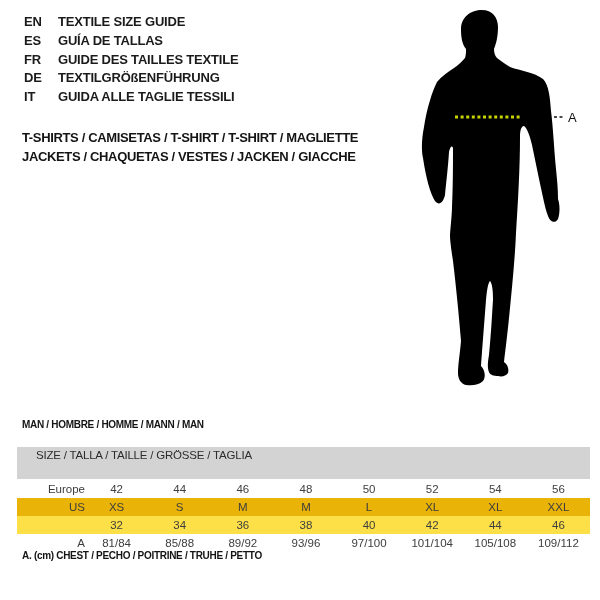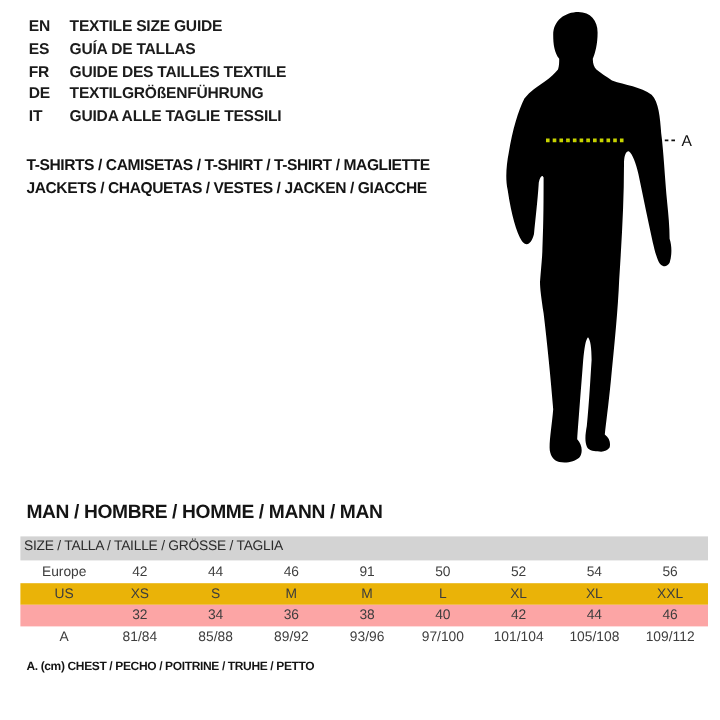--- a/index.html
+++ b/index.html
@@ -13,29 +13,29 @@
   .lang-row { display:flex; line-height:18.8px; font-size:13px; font-weight:700; letter-spacing:-0.2px; color:#1b1b1b; }
   .lang-code { width:34px; }
 
   
   .product-types { position:absolute; left:22px; top:109px; font-size:13px; font-weight:700; line-height:19px; letter-spacing:-0.35px; color:#141414;margin-top:19px; }
 
   
   .figure-wrap { position:absolute; left:408px; top:6px; width:170px; height:390px; }
 
   
-  .section-heading { position:absolute; left:22px; top:419px; font-size:16px; font-weight:700; letter-spacing:-0.3px; color:#141414; }
+  .section-heading { position:absolute; left:22px; top:419px; font-size:10px; font-weight:700; letter-spacing:-0.3px; color:#141414; }
 
   
   .size-table { position:absolute; left:17px; top:447px; width:573px; font-size:11.5px; color:#3d3d3d; }
-  .size-header { background:#d3d3d3; height:20px; line-height:16px; padding-left:3px; color:#2c2c2c; margin-bottom:1px; letter-spacing:-0.2px; }
+  .size-header { background:#d3d3d3; height:32px; line-height:16px; padding-left:19px; color:#2c2c2c; margin-bottom:1px; letter-spacing:-0.2px; }
   .size-row { display:flex; height:18px; line-height:18px; }
   .size-row.shaded { background:#ededed; }
   .cell { box-sizing:border-box; }
-  .cell-label { width:68px; padding-left:5px; text-align:center; }
+  .cell-label { width:68px; padding-left:5px; text-align:right; }
   .cell-val { flex:1; text-align:center; }
 
   
   .footnote { position:absolute; left:22px; top:550px; font-size:10px; font-weight:700; letter-spacing:-0.3px; color:#141414; }
 </style>
 </head>
 <body>
 
 <div class="canvas">
 
@@ -124,38 +124,38 @@
   <div class="section-heading">MAN / HOMBRE / HOMME / MANN / MAN</div>
 
   <div class="size-table">
     <div class="size-header" style="background: rgb(211, 211, 211);">SIZE / TALLA / TAILLE / GRÖSSE / TAGLIA</div>
     <div>
         <div class="size-row">
           <div class="cell cell-label">Europe</div>
           <div class="cell cell-val">42</div>
           <div class="cell cell-val">44</div>
           <div class="cell cell-val">46</div>
-          <div class="cell cell-val">91</div>
+          <div class="cell cell-val">48</div>
           <div class="cell cell-val">50</div>
           <div class="cell cell-val">52</div>
           <div class="cell cell-val">54</div>
           <div class="cell cell-val">56</div>
         </div>
         <div class="size-row shaded" style="background: #eab308;">
           <div class="cell cell-label">US</div>
           <div class="cell cell-val">XS</div>
           <div class="cell cell-val">S</div>
           <div class="cell cell-val">M</div>
           <div class="cell cell-val">M</div>
           <div class="cell cell-val">L</div>
           <div class="cell cell-val">XL</div>
           <div class="cell cell-val">XL</div>
           <div class="cell cell-val">XXL</div>
         </div>
-        <div class="size-row shaded" style="background: #fca5a5;">
+        <div class="size-row shaded" style="background: #fde047;">
           <div class="cell cell-label"></div>
           <div class="cell cell-val">32</div>
           <div class="cell cell-val">34</div>
           <div class="cell cell-val">36</div>
           <div class="cell cell-val">38</div>
           <div class="cell cell-val">40</div>
           <div class="cell cell-val">42</div>
           <div class="cell cell-val">44</div>
           <div class="cell cell-val">46</div>
         </div>

